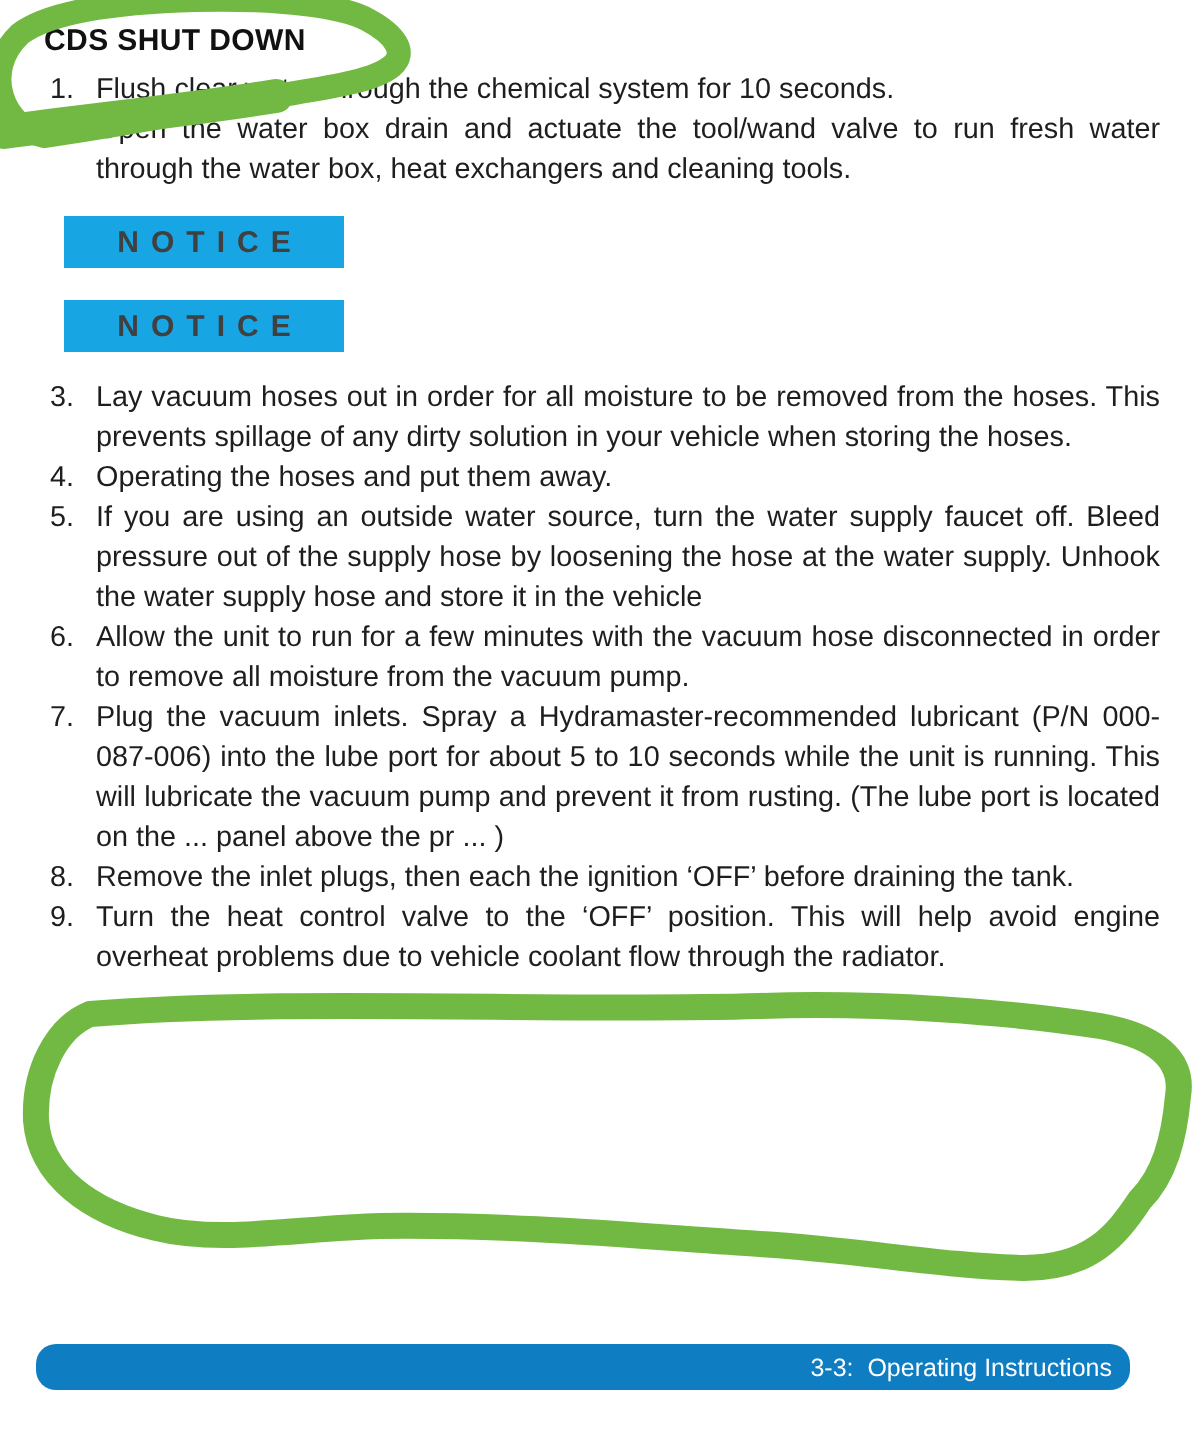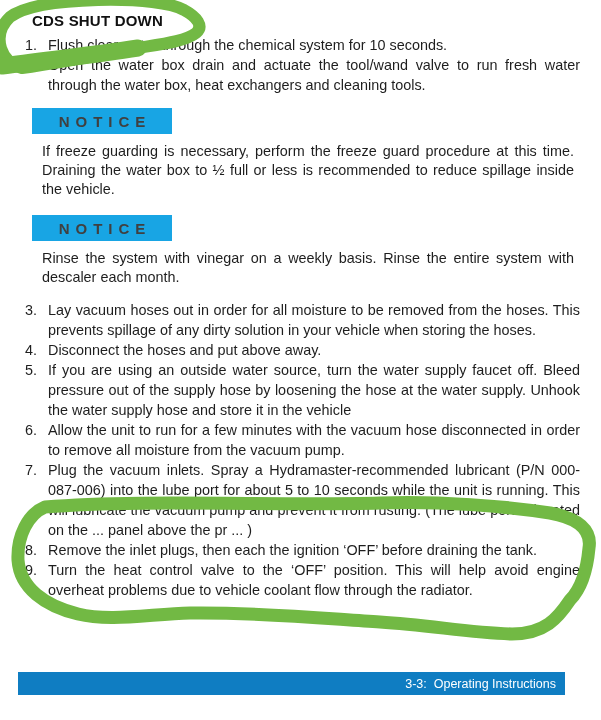--- a/index.html
+++ b/index.html
@@ -4,21 +4,21 @@
 <style>
   html,body { margin:0; padding:0; background:#fff; }
   .page {
     position:relative; width:601px; height:720px; overflow:hidden;
     background:#ffffff; color:#1e1e1e;
     font-family:"Liberation Sans", sans-serif;
   }
   .content { padding:8px 21px 0 20px; }
   .doc-title {
     font-size:15px; font-weight:700; letter-spacing:.2px;
-    margin:4px 0 6px 12px; color:#111;
+    margin:4px 0 6px 2px; color:#111;
   }
   .step { display:flex; font-size:14.4px; line-height:20px; color:#1e1e1e; }
   .step .num { width:28px; flex:none; padding-left:5px; box-sizing:border-box; }
   .step .txt { flex:1; text-align:justify; }
   .notice-block { margin-top:13px; }
   .notice-block.second { margin-top:16px; }
   .notice-tab {
     margin-left:12px; width:140px; height:26px; background:#18a5e4;
     display:flex; align-items:center; justify-content:center;
     color:#404040; font-weight:700; font-size:15px;
@@ -27,21 +27,21 @@
   .notice-text {
     margin:8px 6px 0 22px; text-align:justify;
     font-size:14.4px; line-height:19px;
   }
   .steps-lower { margin-top:13px; }
   .footer-bar {
     position:absolute; left:18px; top:672px; width:547px; height:23px;
     background:#0f7dc2; color:#ffffff;
     display:flex; align-items:center; justify-content:flex-end;
     padding-right:9px; box-sizing:border-box;
-    font-size:12.5px; white-space:pre;
+    font-size:12.5px; white-space:pre;border-radius:10px;
   }
   .marker-overlay {
     position:absolute; left:0; top:0; width:601px; height:720px;
     pointer-events:none;
   }
 </style>
 </head>
 <body>
 
 <div class="page">
@@ -53,36 +53,34 @@
       <span class="num">1.</span>
       <span class="txt">Flush clear water through the chemical system for 10 seconds.</span>
     </div>
     <div class="step">
       <span class="num">2.</span>
       <span class="txt">Open the water box drain and actuate the tool/wand valve to run fresh water through the water box, heat exchangers and cleaning tools.</span>
     </div>
 
     <div class="notice-block">
       <div class="notice-tab">NOTICE</div>
-      <div class="notice-text">If freeze guarding is necessary, perform the freeze guard procedure at this time. Draining the water box to ½ full or less is recommended to reduce spillage inside the vehicle.</div>
     </div>
 
     <div class="notice-block second">
       <div class="notice-tab">NOTICE</div>
-      <div class="notice-text">Rinse the system with vinegar on a weekly basis. Rinse the entire system with descaler each month.</div>
     </div>
 
     <div class="steps-lower">
       <div class="step">
         <span class="num">3.</span>
         <span class="txt">Lay vacuum hoses out in order for all moisture to be removed from the hoses. This prevents spillage of any dirty solution in your vehicle when storing the hoses.</span>
       </div>
       <div class="step">
         <span class="num">4.</span>
-        <span class="txt">Disconnect the hoses and put above away.</span>
+        <span class="txt">Operating the hoses and put them away.</span>
       </div>
       <div class="step">
         <span class="num">5.</span>
         <span class="txt">If you are using an outside water source, turn the water supply faucet off. Bleed pressure out of the supply hose by loosening the hose at the water supply. Unhook the water supply hose and store it in the vehicle</span>
       </div>
       <div class="step">
         <span class="num">6.</span>
         <span class="txt">Allow the unit to run for a few minutes with the vacuum hose disconnected in order to remove all moisture from the vacuum pump.</span>
       </div>
       <div class="step">

